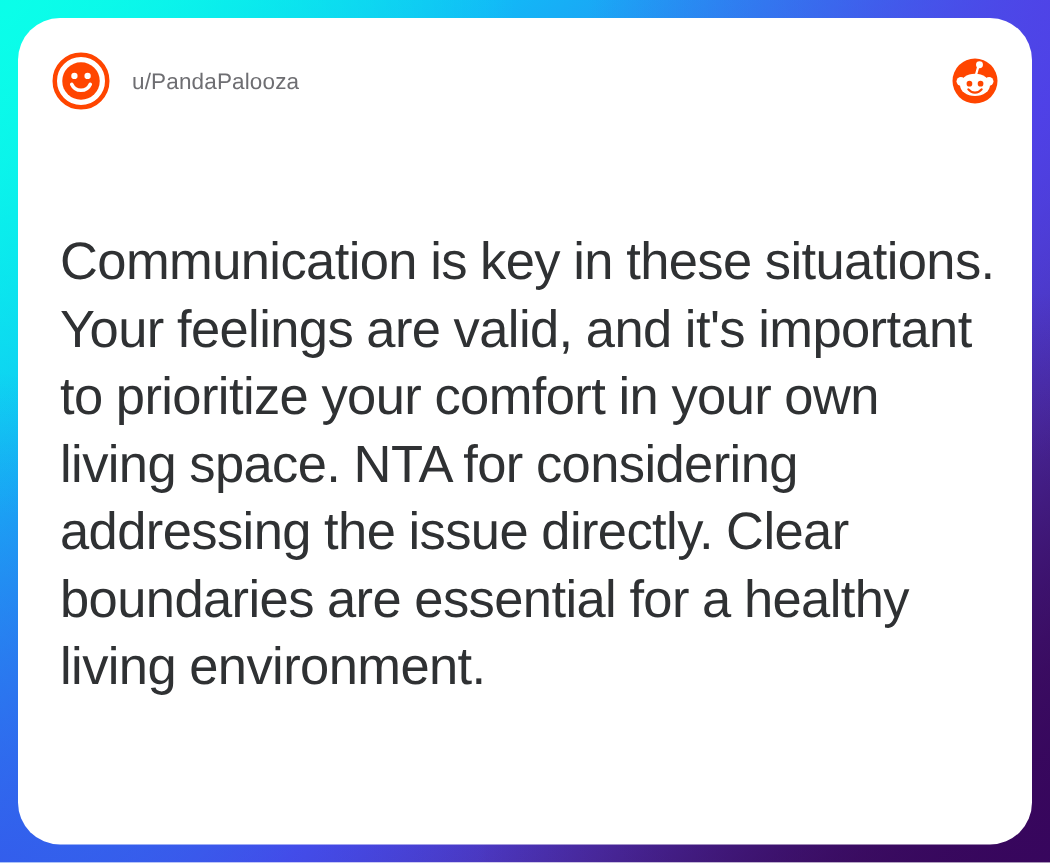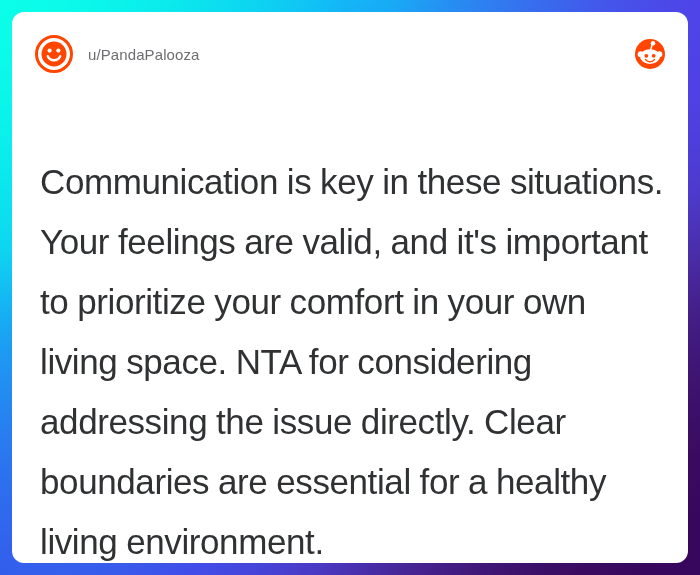--- a/index.html
+++ b/index.html
@@ -47,21 +47,21 @@
 
   
   #card {
     position: absolute;
     left: 12px;
     top: 12px;
     width: 676px;
     height: 551px;
     box-sizing: border-box;
     background: #ffffff;
-    border-radius: 12px;
+    border-radius: 28px;
     overflow: hidden;
     z-index: 5;
   }
 
   
   #card-header {
     position: absolute;
     left: 0; top: 0;
     width: 100%;
     height: 84px;
@@ -92,21 +92,21 @@
     display: block;
   }
 
   
   #comment-body {
     position: absolute;
     left: 28px;
     top: 140px;
     width: 626px;
     font-size: 35px;
-    line-height: 60px;
+    line-height: 45px;
     color: #2f3133;
     font-family: "Liberation Sans", sans-serif;
     font-weight: 400;
     letter-spacing: -0.4px;
     word-spacing: -0.5px;
     white-space: pre-wrap;
   }
 </style>
 </head>
 <body>

